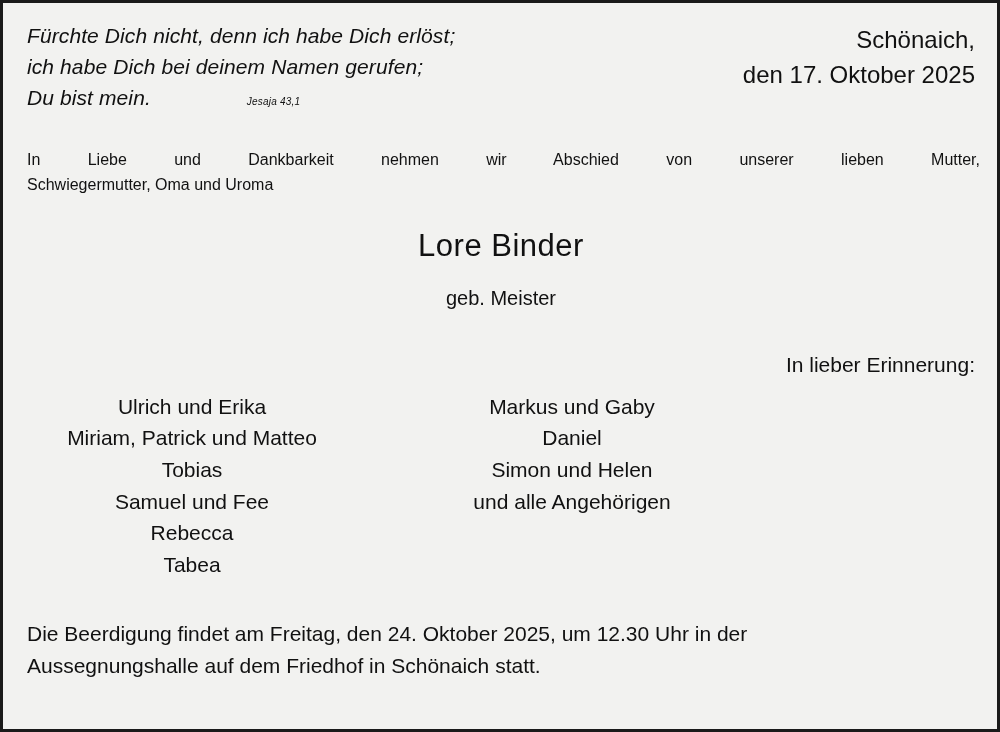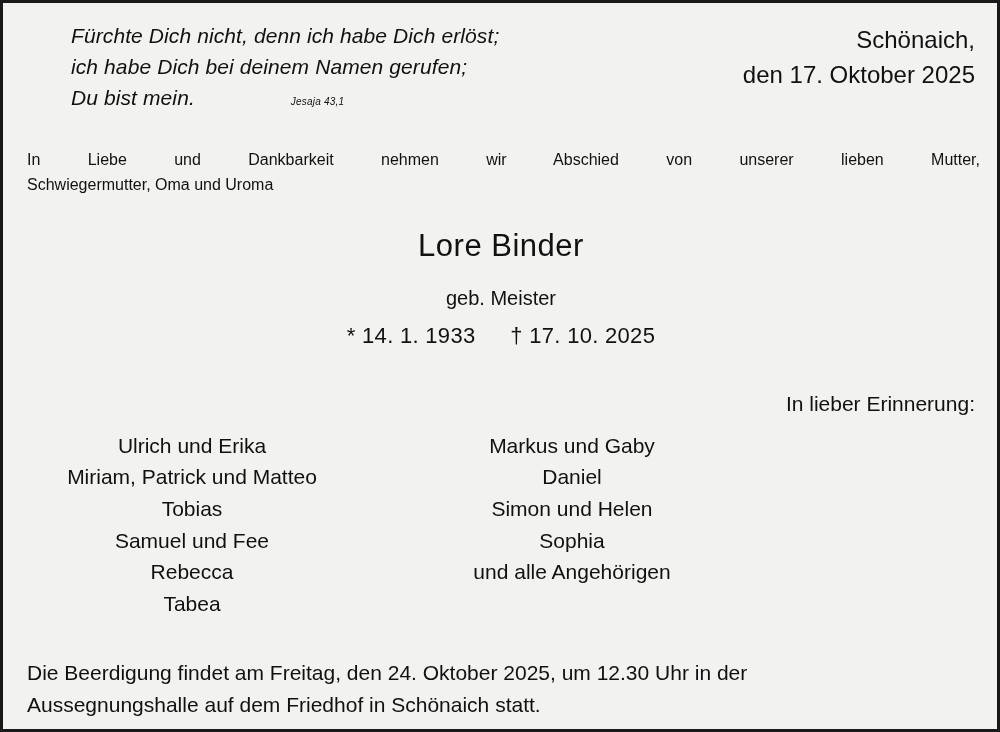--- a/index.html
+++ b/index.html
@@ -25,21 +25,20 @@
     height: 100%;
     box-sizing: border-box;
     padding: 18px 22px 16px 24px;
   }
 
   
   .header {
     display: flex;
     justify-content: space-between;
     align-items: flex-start;
-    margin-left: 44px;
   }
   .verse {
     font-style: italic;
     font-size: 21px;
     line-height: 1.47;
     letter-spacing: 0.1px;
   }
   .verse-line {
     white-space: nowrap;
   }
@@ -148,43 +147,37 @@
     </div>
 
     <div class="intro">
       <div class="intro-line1">In Liebe und Dankbarkeit nehmen wir Abschied von unserer lieben Mutter,</div>
       <div class="intro-line2">Schwiegermutter, Oma und Uroma</div>
     </div>
 
     <div class="name-block">
       <div class="name">Lore Binder</div>
       <div class="birthname">geb. Meister</div>
-      <div class="dates">
-        <span>* 14. 1. 1933</span>
-        <span class="sep"></span>
-        <span>† 17. 10. 2025</span>
-      </div>
     </div>
 
     <div class="memory-title">In lieber Erinnerung:</div>
 
     <div class="family">
       <div class="family-col left">
         <div>Ulrich und Erika</div>
         <div>Miriam, Patrick und Matteo</div>
         <div>Tobias</div>
         <div>Samuel und Fee</div>
         <div>Rebecca</div>
         <div>Tabea</div>
       </div>
       <div class="family-col right">
         <div>Markus und Gaby</div>
         <div>Daniel</div>
         <div>Simon und Helen</div>
-        <div>Sophia</div>
         <div>und alle Angehörigen</div>
       </div>
     </div>
 
     <div class="footer">
       <div>Die Beerdigung findet am Freitag, den 24. Oktober 2025, um 12.30 Uhr in der</div>
       <div class="footer-line2">Aussegnungshalle auf dem Friedhof in Schönaich statt.</div>
     </div>
 
   </div>

